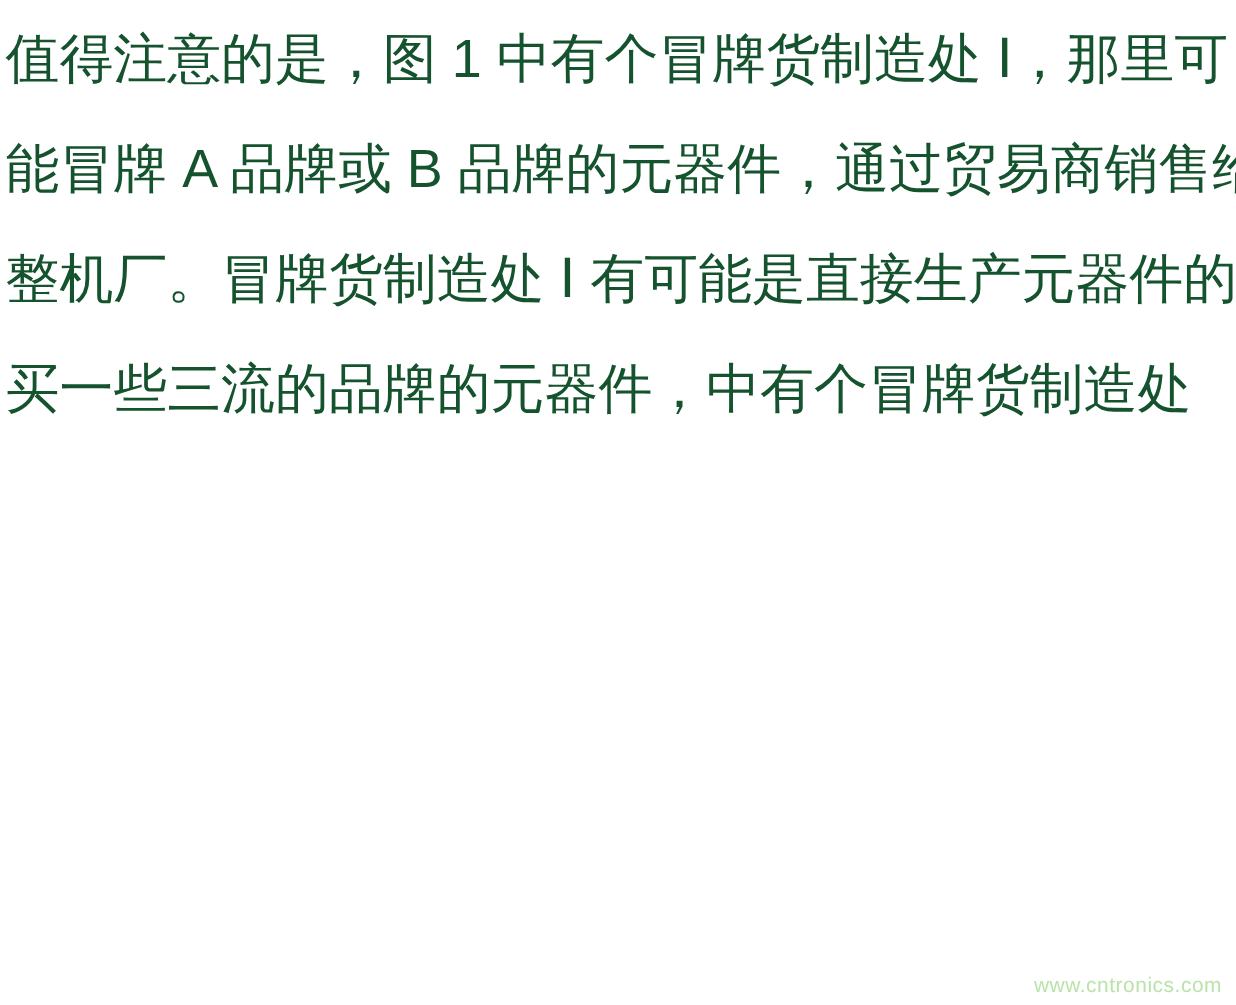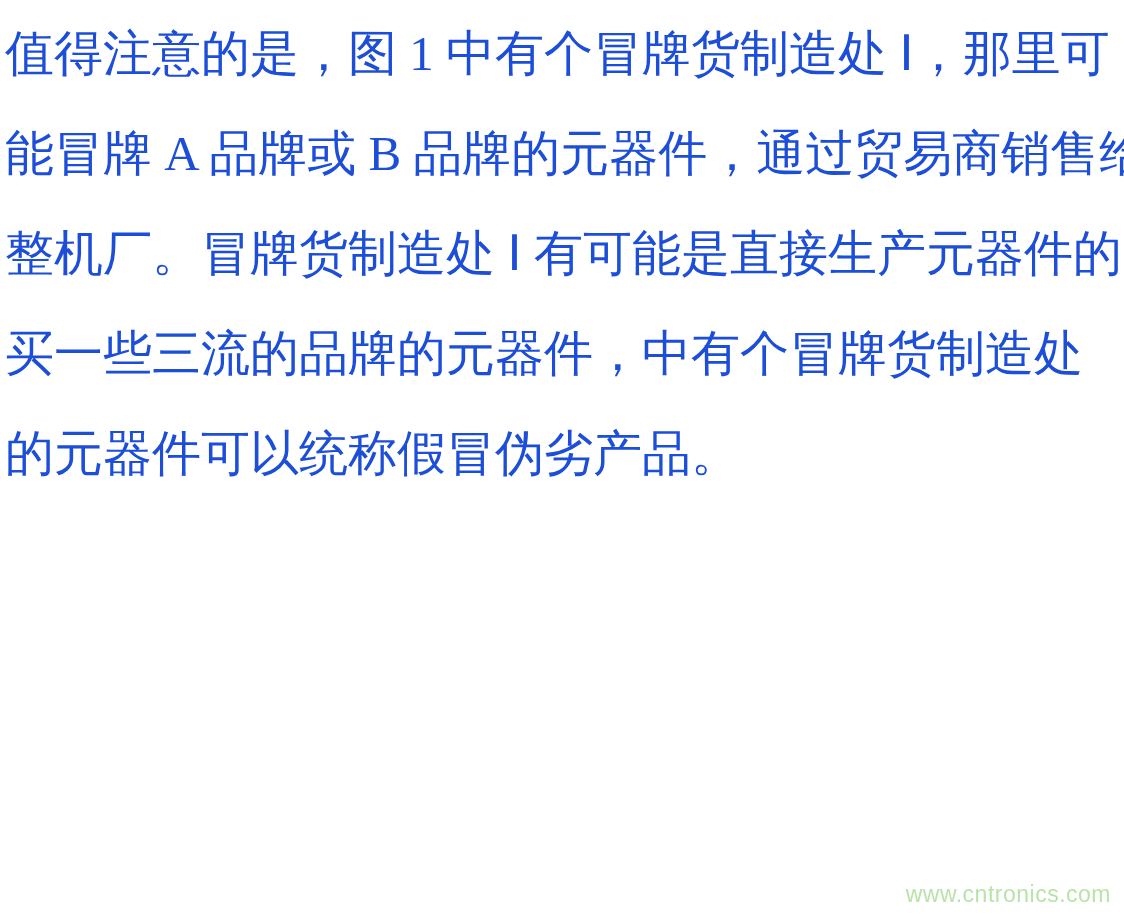--- a/index.html
+++ b/index.html
@@ -17,41 +17,40 @@
   .article {
     position: absolute;
     top: 4px;
     left: 5px;
     right: 0;
   }
   .para-line {
     font-size: 49px;
     line-height: 100px;
     font-weight: 500;
-    color: #1d4ed8;
+    color: #14532d;
     letter-spacing: 0px;
     white-space: nowrap;
-    font-family: Liberation Serif, serif;
+    font-family: Liberation Sans, sans-serif;
   }
   .watermark {
     position: absolute;
     right: 13px;
     bottom: 6px;
-    font-size: 23px;
+    font-size: 19px;
     font-weight: 400;
     color: #b9e3a9;
     letter-spacing: 0.5px;
     font-family: "Liberation Sans", "DejaVu Sans", sans-serif;
     margin-top: 43px;
   }
 </style>
 </head>
 <body>
 
 <div class="article">
   <div class="para-line">值得注意的是，图 1 中有个冒牌货制造处 Ⅰ，那里可</div>
   <div class="para-line">能冒牌 A 品牌或 B 品牌的元器件，通过贸易商销售给</div>
   <div class="para-line">整机厂。冒牌货制造处 Ⅰ 有可能是直接生产元器件的</div>
   <div class="para-line">买一些三流的品牌的元器件，中有个冒牌货制造处</div>
-  <div class="para-line">的元器件可以统称假冒伪劣产品。</div>
 </div>
 
 <div class="watermark">www.cntronics.com</div>
 
 </body></html>

